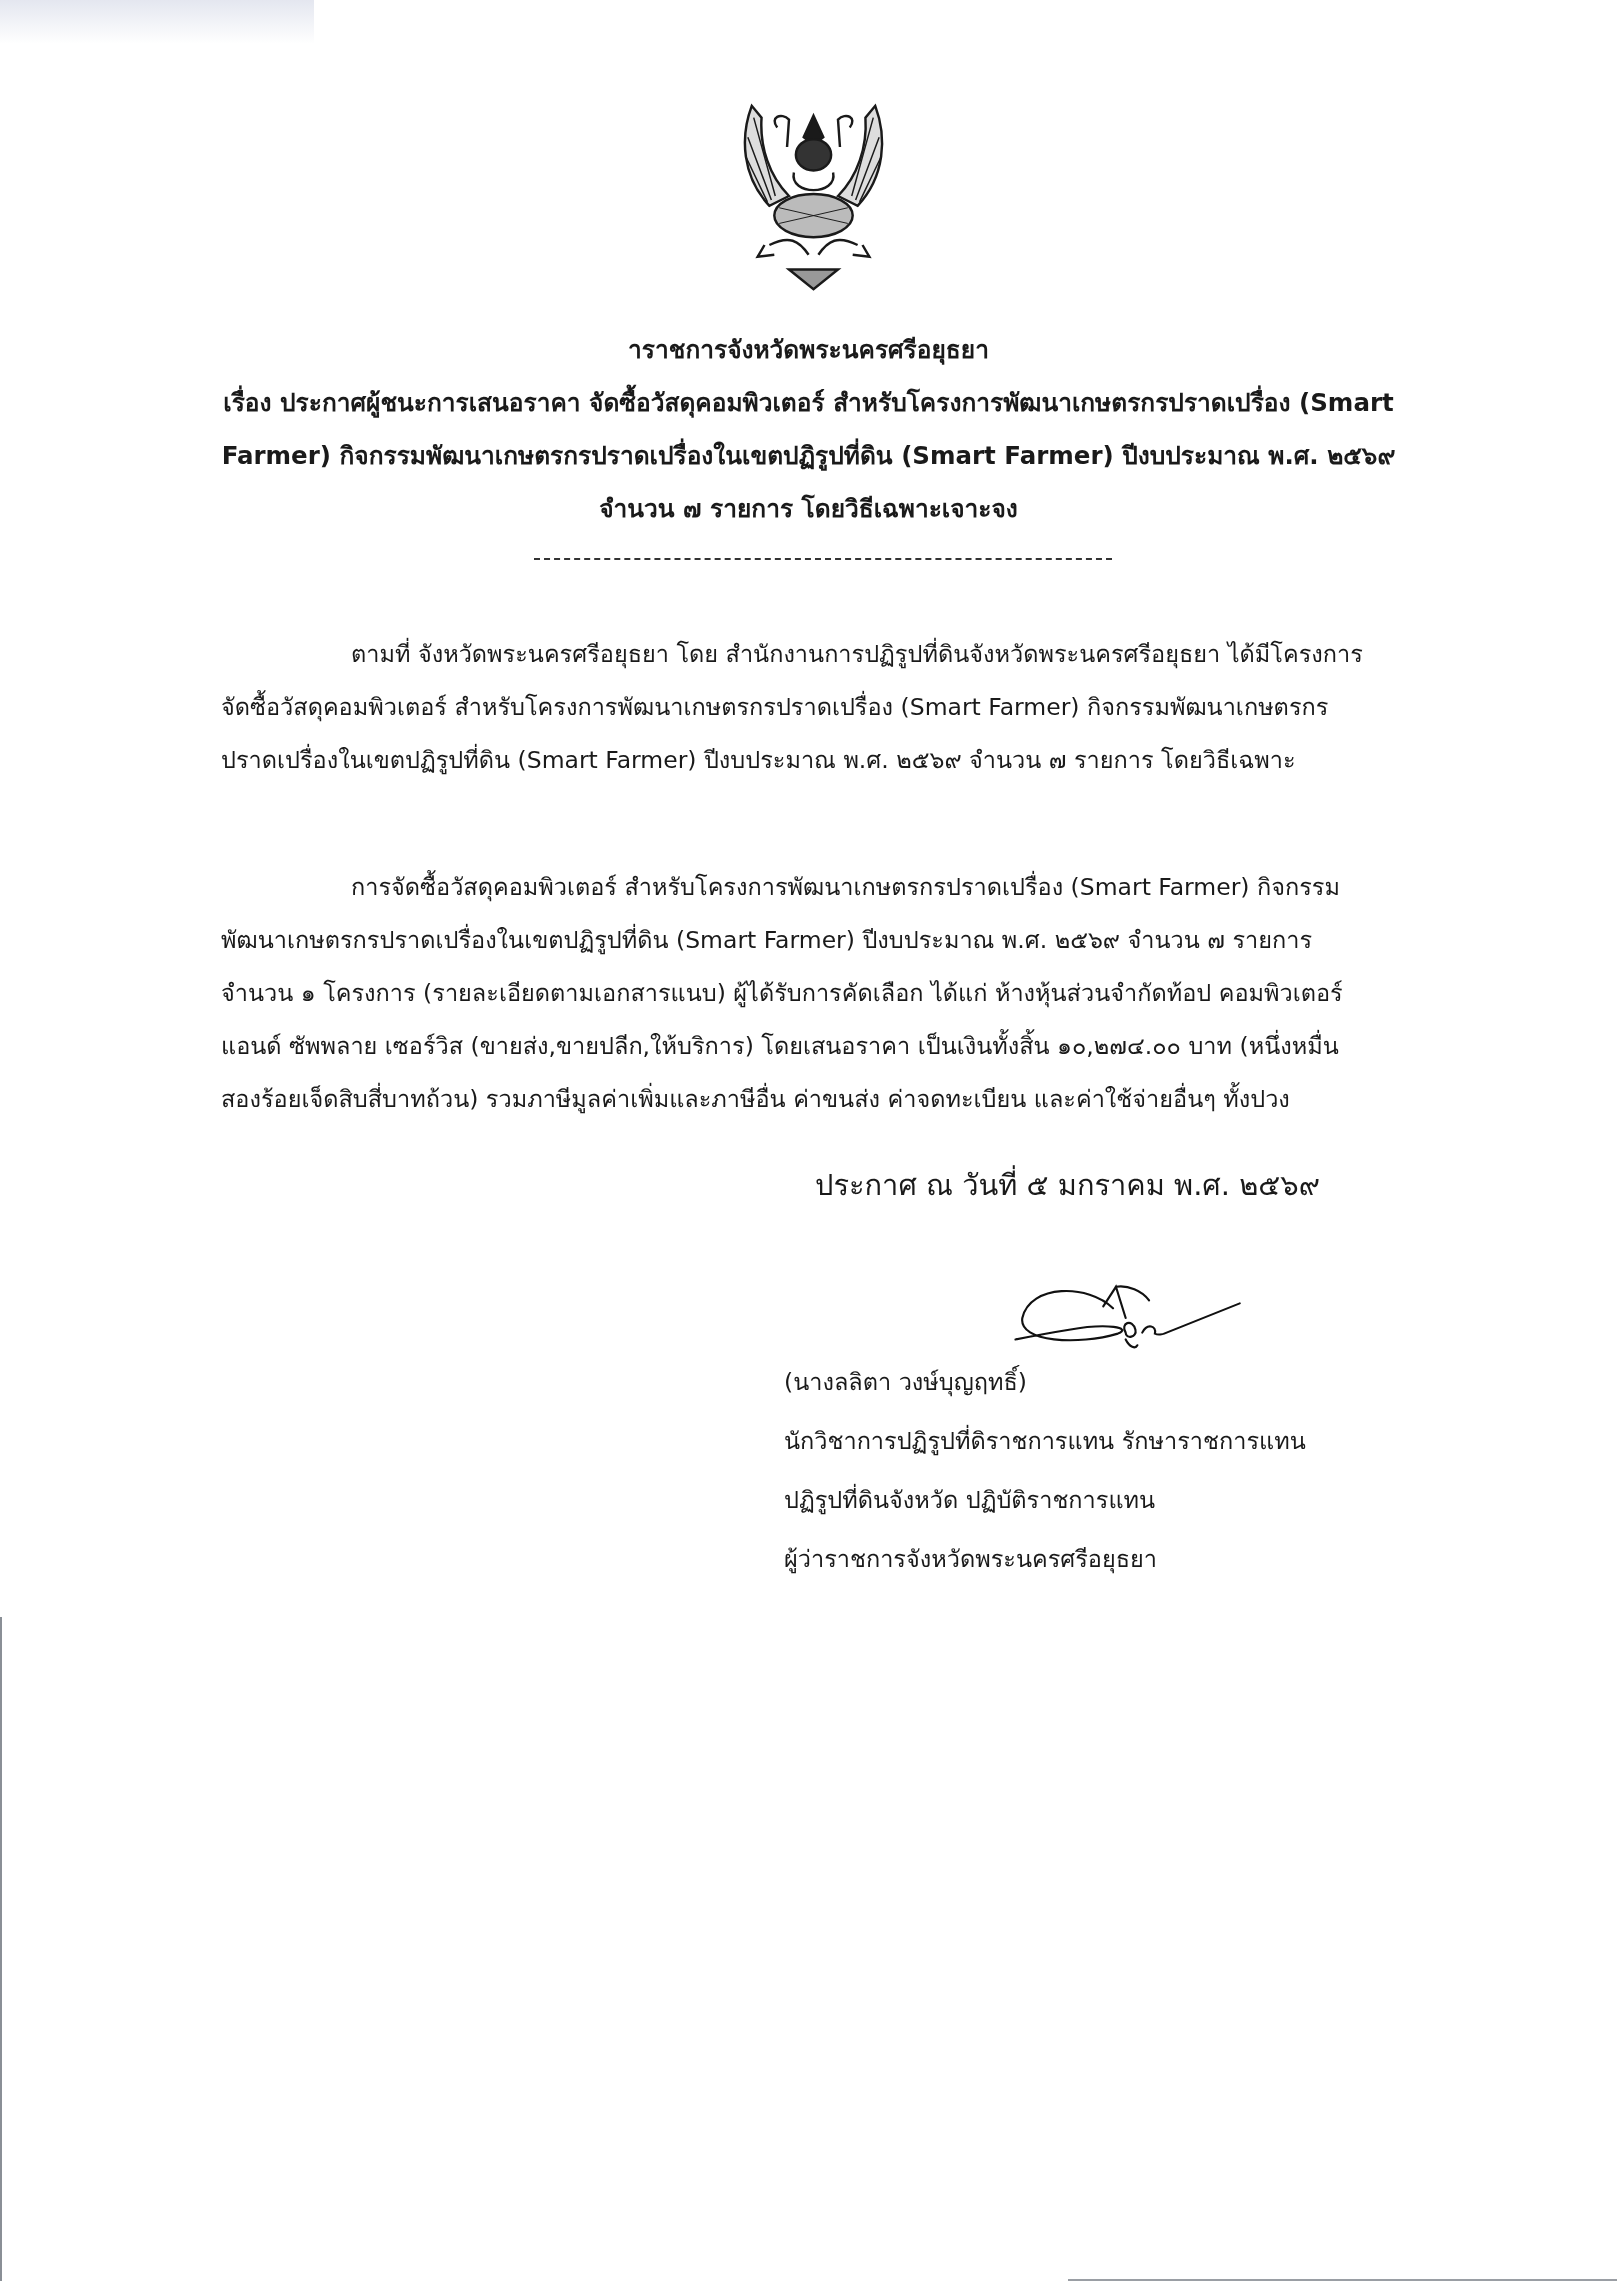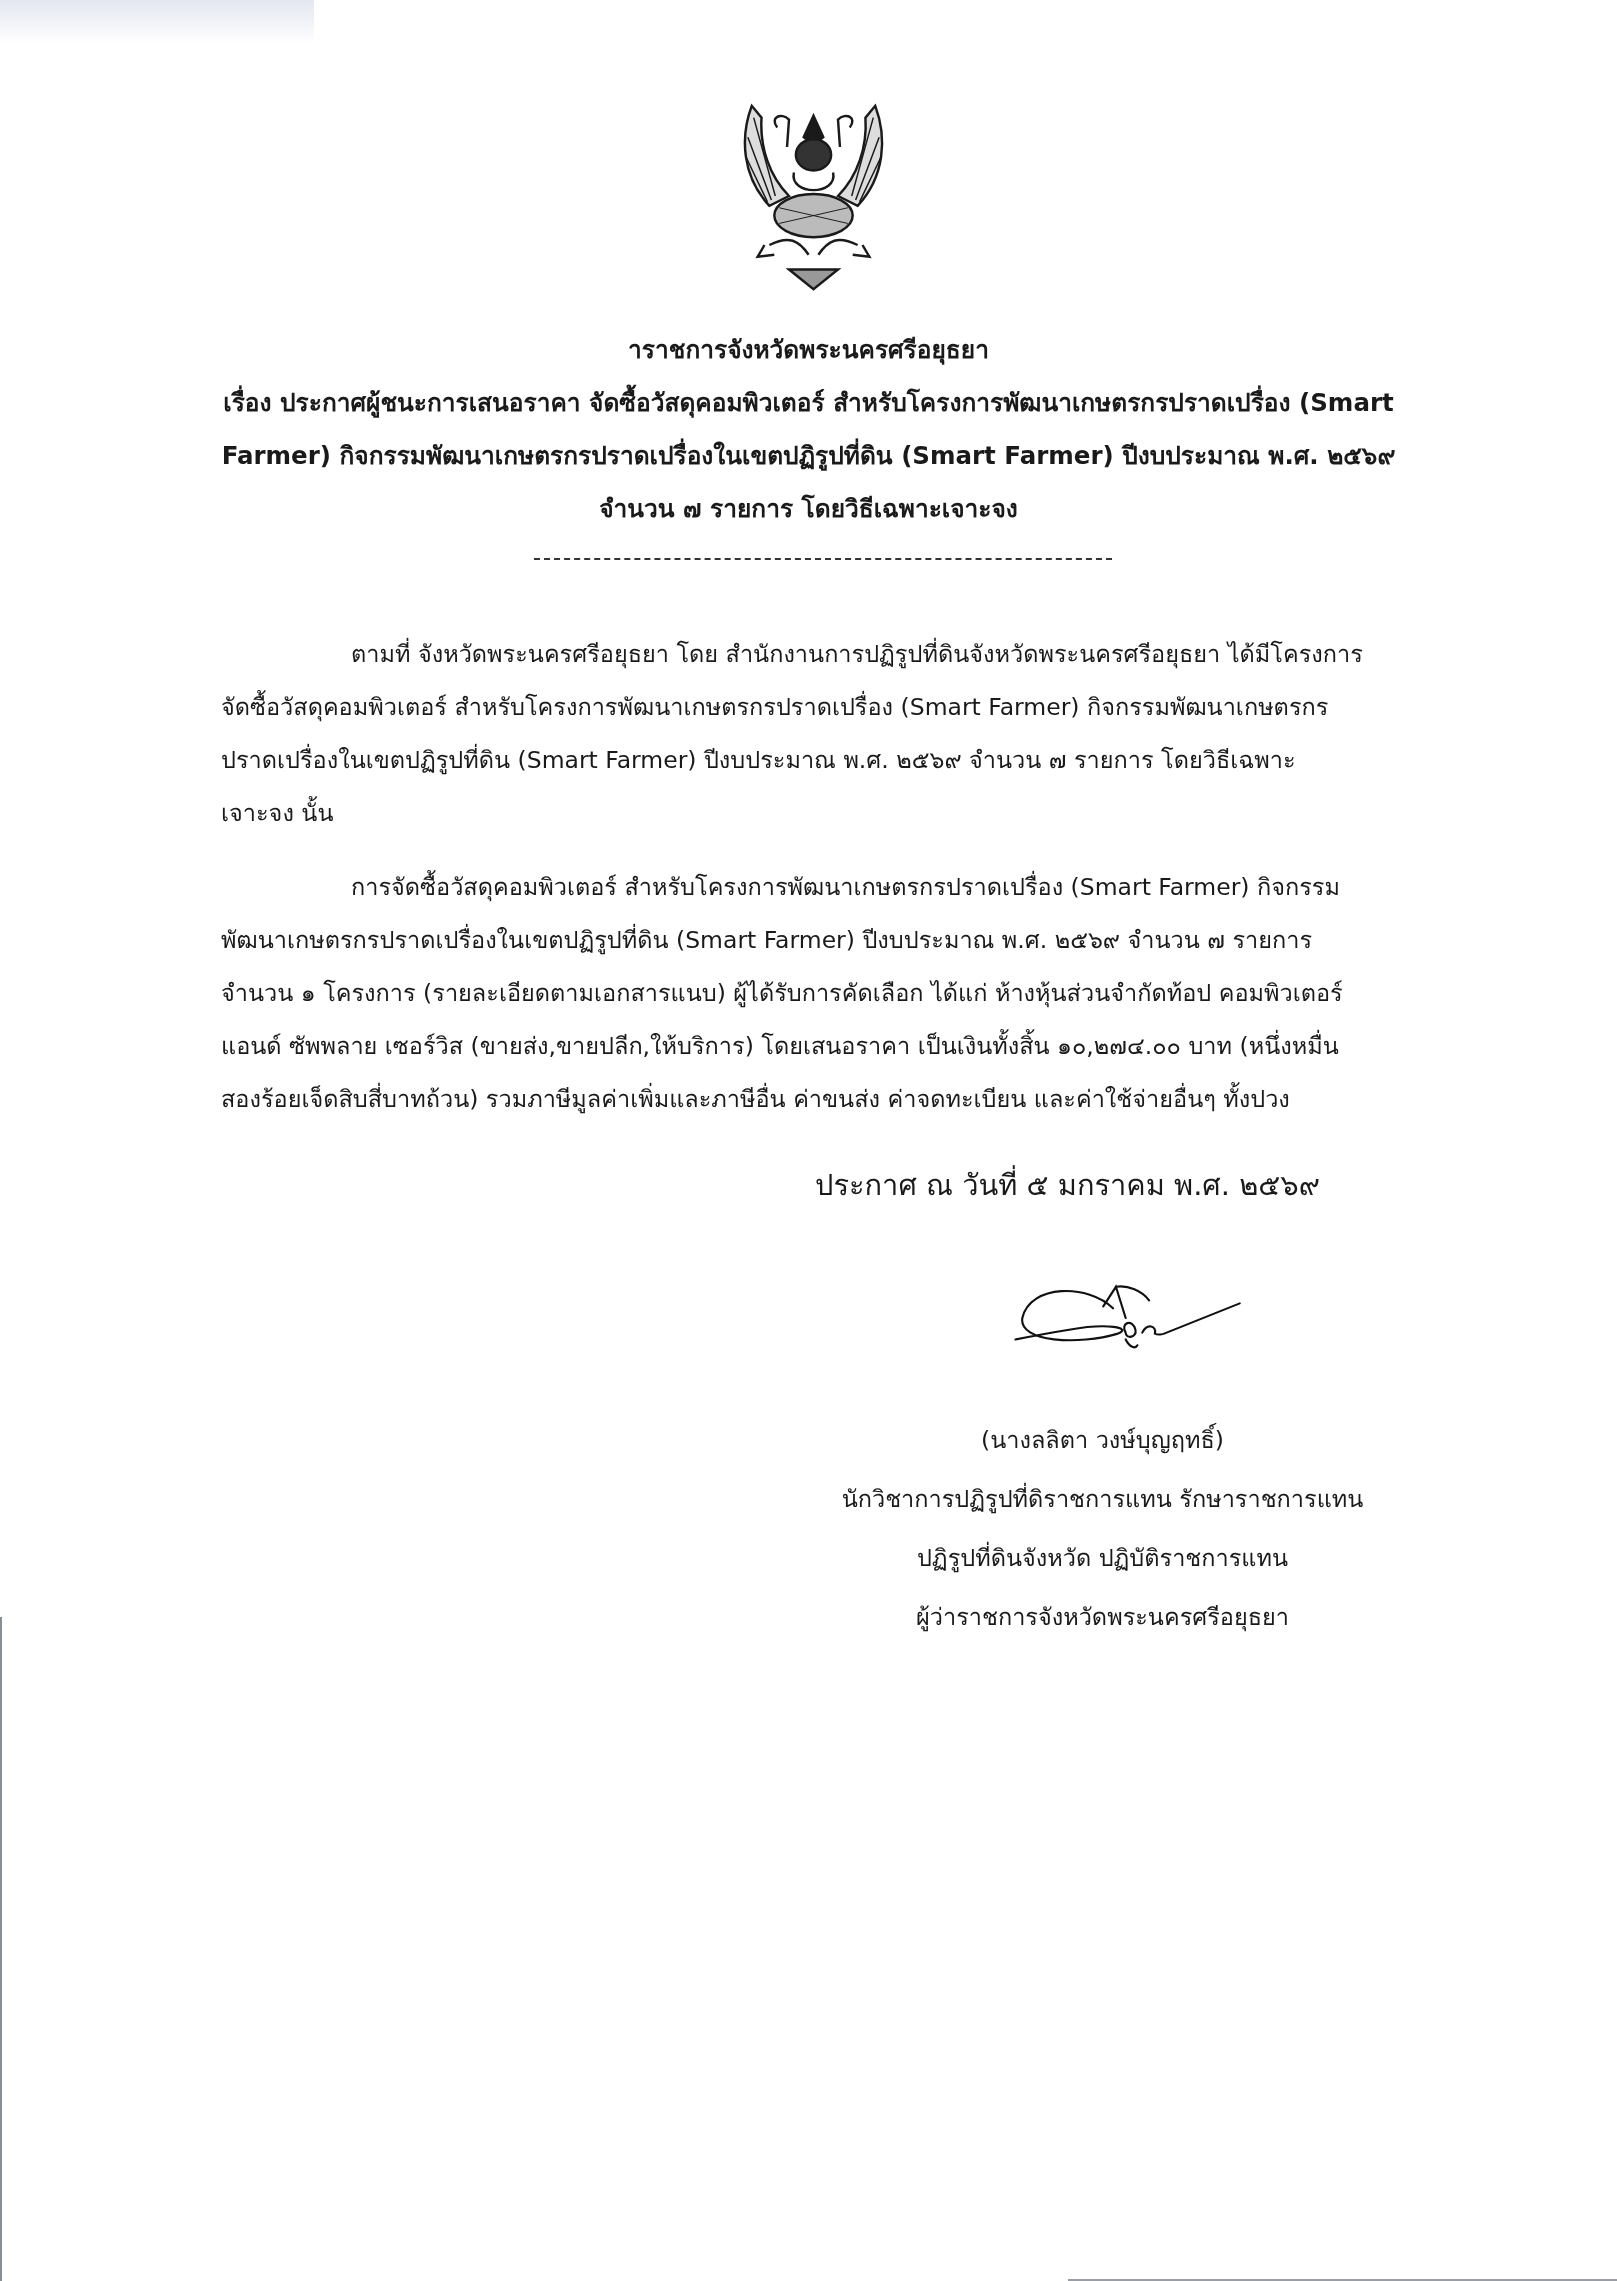--- a/index.html
+++ b/index.html
@@ -72,23 +72,22 @@
       line-height: 53px;
       white-space: nowrap;
     }
     .signature {
       position: absolute;
       left: 1010px; top: 1279px;
       width: 245px; height: 78px;
     }
     .signer-block {
       position: absolute;
-      left: 784px; top: 1411px;
+      left: 784px; top: 1353px;
       width: 637px;
-      text-align: center;
       font-size: 23.5px;
       line-height: 59px;
     }
     .signer-block .line { display: block; white-space: nowrap; }
   </style>
 </head>
 <body>
 
 <div class="scan-shade"></div>
 <div class="scan-edge-left"></div>
@@ -125,21 +124,20 @@
   <span class="line">Farmer) กิจกรรมพัฒนาเกษตรกรปราดเปรื่องในเขตปฏิรูปที่ดิน (Smart Farmer) ปีงบประมาณ พ.ศ. ๒๕๖๙</span>
   <span class="line">จำนวน ๗ รายการ โดยวิธีเฉพาะเจาะจง</span>
 </div>
 
 <div class="divider"></div>
 
 <div class="para para1">
   <span class="line indent">ตามที่ จังหวัดพระนครศรีอยุธยา โดย สำนักงานการปฏิรูปที่ดินจังหวัดพระนครศรีอยุธยา ได้มีโครงการ</span>
   <span class="line">จัดซื้อวัสดุคอมพิวเตอร์ สำหรับโครงการพัฒนาเกษตรกรปราดเปรื่อง (Smart Farmer) กิจกรรมพัฒนาเกษตรกร</span>
   <span class="line">ปราดเปรื่องในเขตปฏิรูปที่ดิน (Smart Farmer) ปีงบประมาณ พ.ศ. ๒๕๖๙ จำนวน ๗ รายการ โดยวิธีเฉพาะ</span>
-  <span class="line">เจาะจง  นั้น</span>
 </div>
 
 <div class="para para2">
   <span class="line indent">การจัดซื้อวัสดุคอมพิวเตอร์ สำหรับโครงการพัฒนาเกษตรกรปราดเปรื่อง (Smart Farmer) กิจกรรม</span>
   <span class="line">พัฒนาเกษตรกรปราดเปรื่องในเขตปฏิรูปที่ดิน (Smart Farmer) ปีงบประมาณ พ.ศ. ๒๕๖๙ จำนวน ๗ รายการ</span>
   <span class="line">จำนวน ๑ โครงการ (รายละเอียดตามเอกสารแนบ) ผู้ได้รับการคัดเลือก ได้แก่ ห้างหุ้นส่วนจำกัดท้อป คอมพิวเตอร์</span>
   <span class="line">แอนด์ ซัพพลาย เซอร์วิส (ขายส่ง,ขายปลีก,ให้บริการ) โดยเสนอราคา เป็นเงินทั้งสิ้น ๑๐,๒๗๔.๐๐ บาท (หนึ่งหมื่น</span>
   <span class="line">สองร้อยเจ็ดสิบสี่บาทถ้วน) รวมภาษีมูลค่าเพิ่มและภาษีอื่น ค่าขนส่ง ค่าจดทะเบียน และค่าใช้จ่ายอื่นๆ ทั้งปวง</span>
 </div>
 

